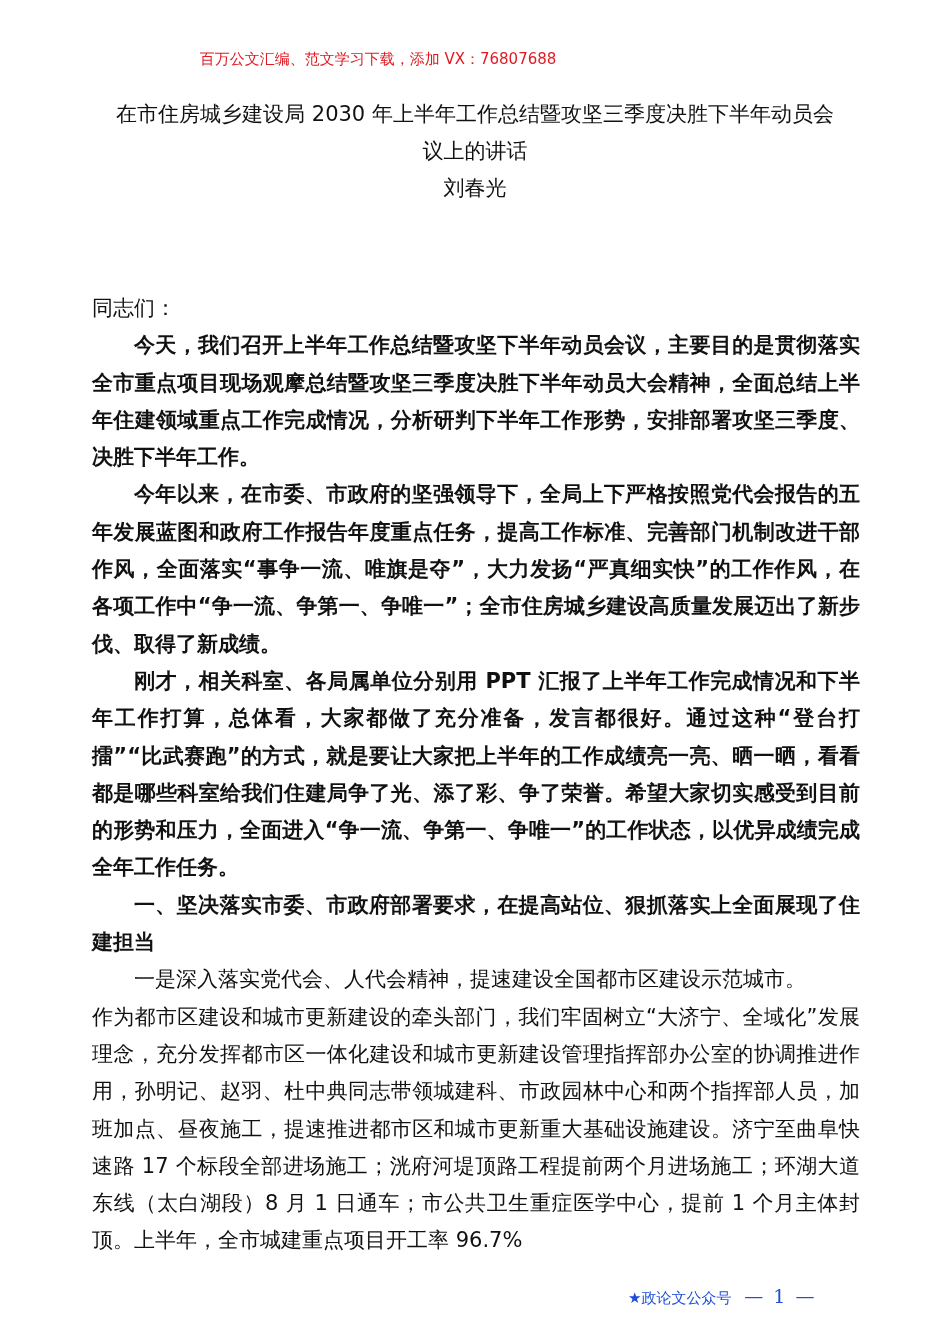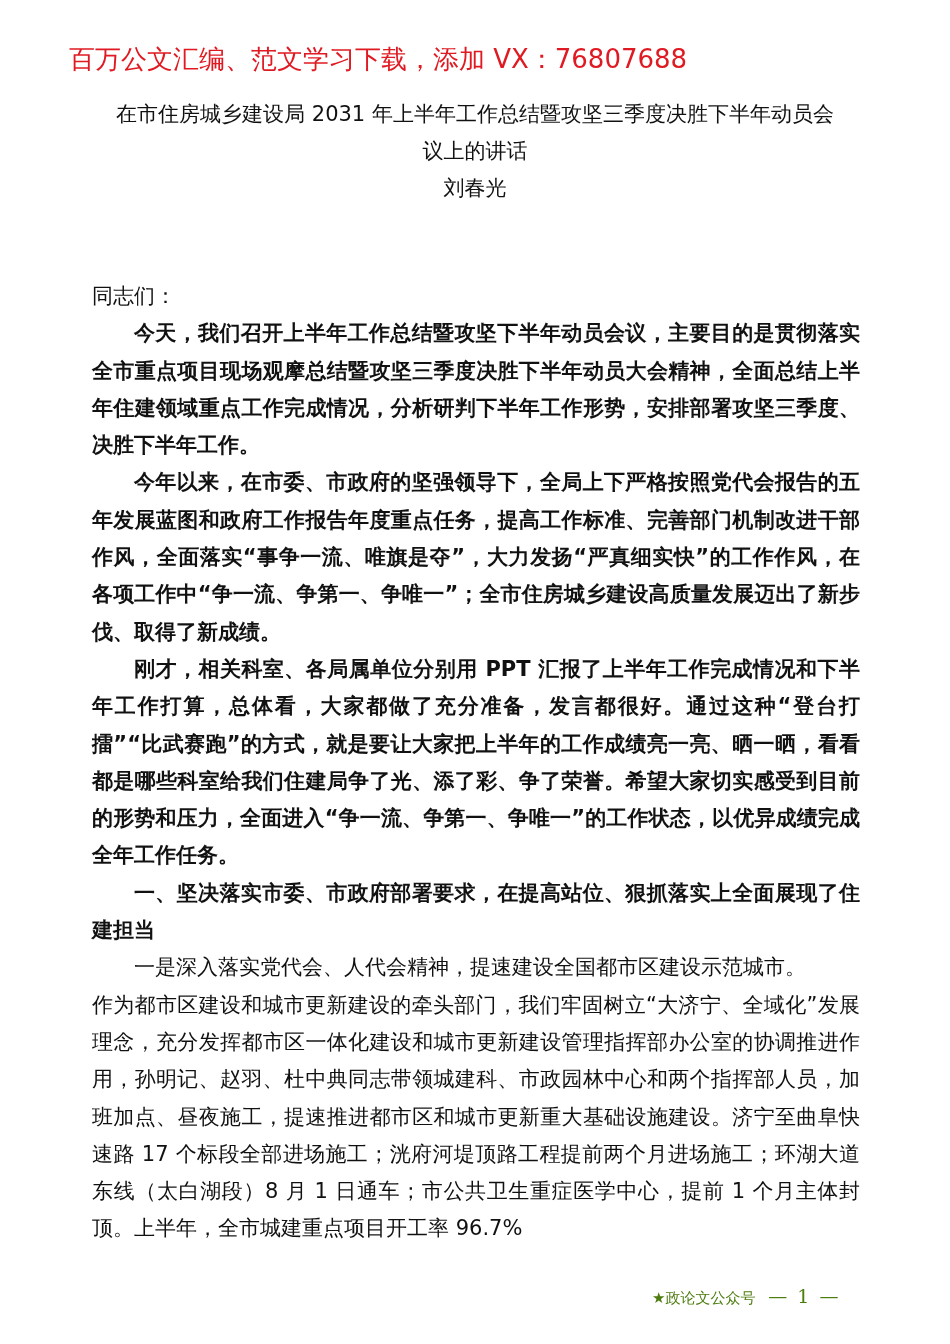--- a/index.html
+++ b/index.html
@@ -1,38 +1,38 @@
 <!DOCTYPE html>
 <html><head>
 <meta charset="utf-8">
 <style>
   html, body { margin: 0; padding: 0; background: #ffffff; }
   body { width: 950px; height: 1344px; position: relative; overflow: hidden;
          font-family: "DejaVu Sans", "Liberation Sans", sans-serif; color: #111111; }
   .watermark { position: absolute; top: 44px; left: 0; width: 756px; text-align: center;
-               color: #e01a22; font-size: 26px; line-height: 30px; }
+               color: #e01a22; font-size: 15px; line-height: 30px; }
   .title { position: absolute; top: 96px; left: 92px; width: 766px; text-align: center;
            font-size: 21px; line-height: 37px; }
   .title div { white-space: nowrap; }
-  .body { position: absolute; top: 278px; left: 92px; width: 768px;
+  .body { position: absolute; top: 290px; left: 92px; width: 768px;
           font-size: 21px; line-height: 37.3px; text-align: justify; }
   .body p { margin: 0; }
   .indent { text-indent: 2em; font-weight: bold; }
   .bold { font-weight: normal; }
-  .footer { position: absolute; top: 1284px; left: 652px; font-size: 15px; line-height: 24px;
-            white-space: nowrap; color: #4d7c0f; }
+  .footer { position: absolute; top: 1284px; left: 628px; font-size: 15px; line-height: 24px;
+            white-space: nowrap; color: #1d4ed8; }
   .footer .pg { font-family: "DejaVu Serif", "Liberation Serif", serif; font-size: 19px; margin-left: 8px; letter-spacing: 2px; }
 </style>
 </head>
 <body>
 
 <div class="watermark">百万公文汇编、范文学习下载，添加 VX：76807688</div>
 
 <div class="title">
-  <div>在市住房城乡建设局 2031 年上半年工作总结暨攻坚三季度决胜下半年动员会</div>
+  <div>在市住房城乡建设局 2030 年上半年工作总结暨攻坚三季度决胜下半年动员会</div>
   <div>议上的讲话</div>
   <div>刘春光</div>
 </div>
 
 <div class="body">
   <p>同志们：</p>
   <p class="indent">今天，我们召开上半年工作总结暨攻坚下半年动员会议，主要目的是贯彻落实全市重点项目现场观摩总结暨攻坚三季度决胜下半年动员大会精神，全面总结上半年住建领域重点工作完成情况，分析研判下半年工作形势，安排部署攻坚三季度、决胜下半年工作。</p>
   <p class="indent">今年以来，在市委、市政府的坚强领导下，全局上下严格按照党代会报告的五年发展蓝图和政府工作报告年度重点任务，提高工作标准、完善部门机制改进干部作风，全面落实“事争一流、唯旗是夺”，大力发扬“严真细实快”的工作作风，在各项工作中“争一流、争第一、争唯一”；全市住房城乡建设高质量发展迈出了新步伐、取得了新成绩。</p>
   <p class="indent">刚才，相关科室、各局属单位分别用 PPT 汇报了上半年工作完成情况和下半年工作打算，总体看，大家都做了充分准备，发言都很好。通过这种“登台打擂”“比武赛跑”的方式，就是要让大家把上半年的工作成绩亮一亮、晒一晒，看看都是哪些科室给我们住建局争了光、添了彩、争了荣誉。希望大家切实感受到目前的形势和压力，全面进入“争一流、争第一、争唯一”的工作状态，以优异成绩完成全年工作任务。</p>
   <p class="indent">一、坚决落实市委、市政府部署要求，在提高站位、狠抓落实上全面展现了住建担当</p>

